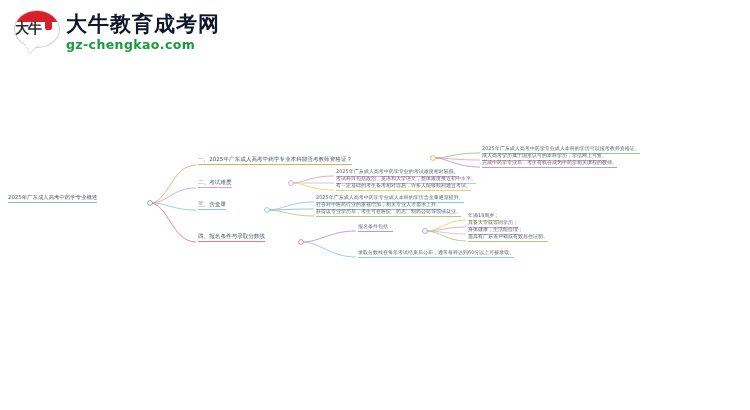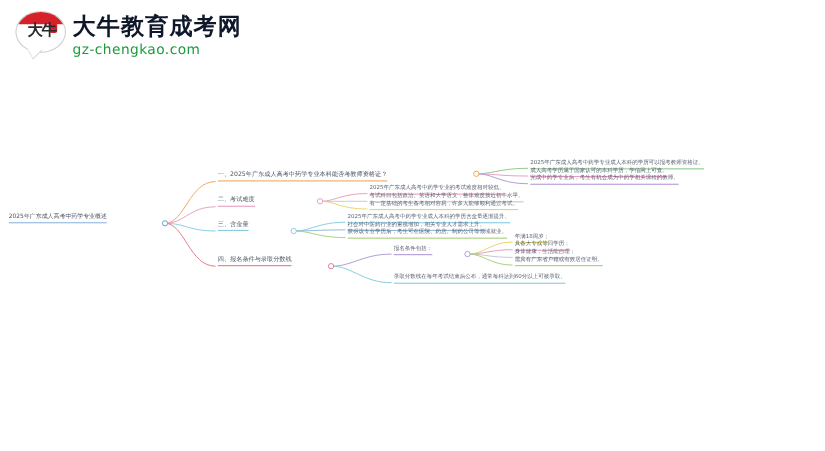--- a/index.html
+++ b/index.html
@@ -47,21 +47,21 @@
     position: absolute;
     right: 7px; top: 10px;
     width: 7px; height: 9px;
     background: #d6202a;
     border-radius: 2px;
   }
   #logo-cn {
     position: absolute;
     left: 0; top: 11px;
     width: 46px;
-    text-align: center;
+    text-align: left;
     font-size: 14px;
     font-weight: bold;
     color: #2b2b2b;
     line-height: 13px;
     letter-spacing: -1px;
     font-family: "DejaVu Sans", sans-serif;
   }
   #logo-tail {
     position: absolute;
     left: 11px; top: 34px;
@@ -79,21 +79,21 @@
     font-size: 21px;
     font-weight: bold;
     color: #0f172a;
     letter-spacing: 1px;
     line-height: 22px;
     font-family: "DejaVu Sans", sans-serif;
   }
   #logo-sub {
     margin-top: 2px;
     font-size: 12.5px;
-    font-weight: normal;
+    font-weight: bold;
     color: #1a9a3c;
     letter-spacing: 0.4px;
     font-family: "DejaVu Sans", sans-serif;
   }
 
   
   #mindmap {
     position: absolute;
     left: 0; top: 70px;
     width: 750px; height: 340px;

